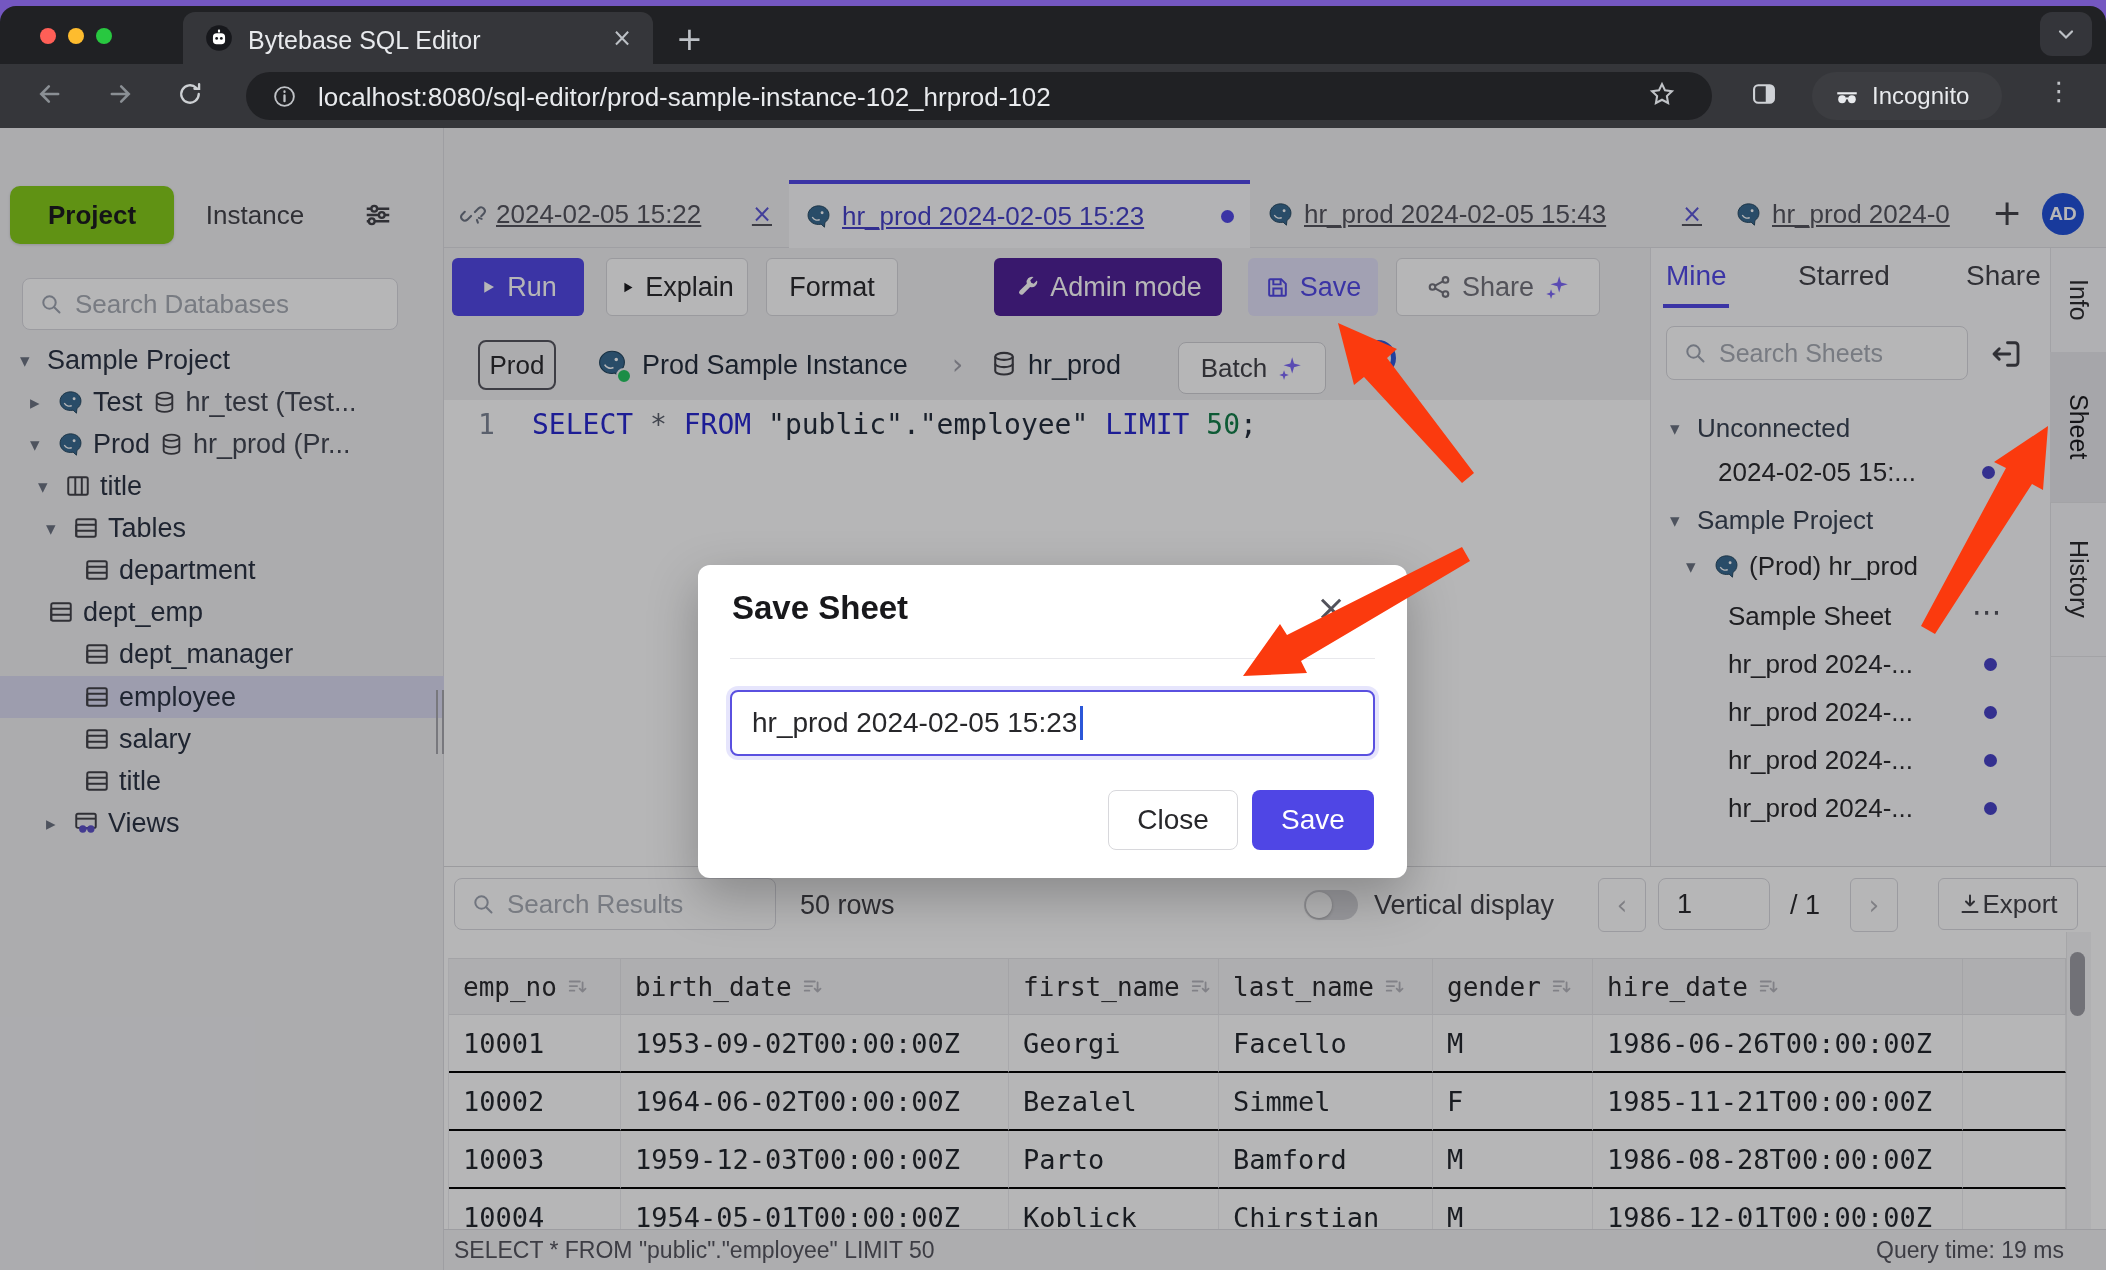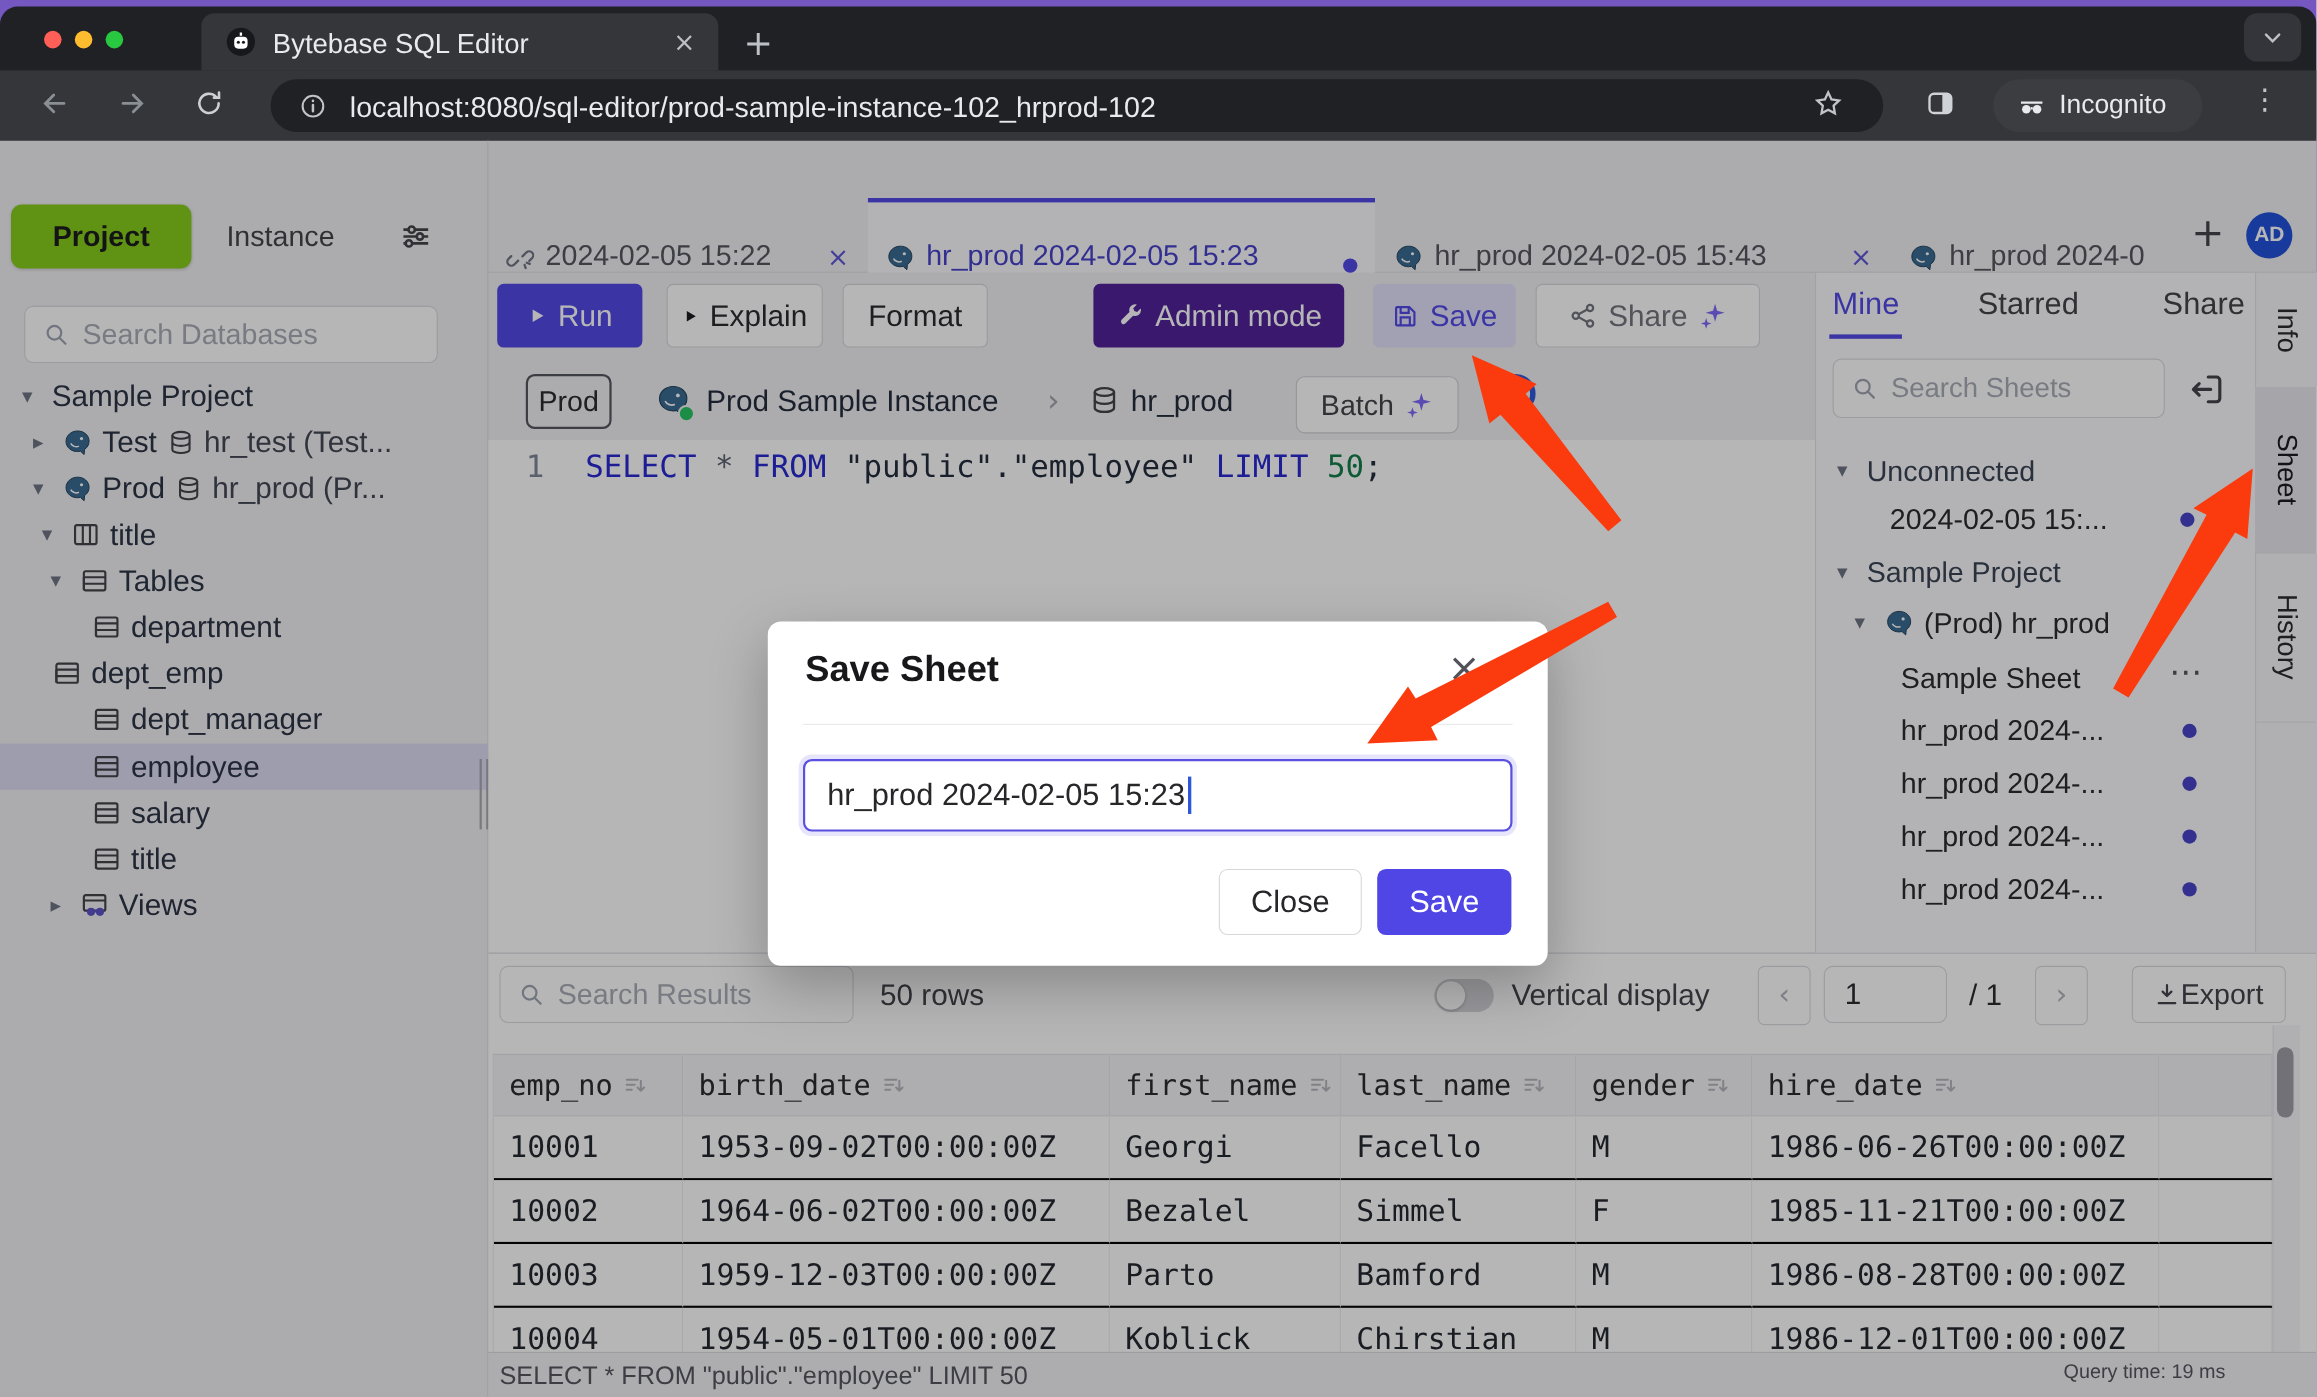--- a/index.html
+++ b/index.html
@@ -16,21 +16,21 @@
   .chrome-toolbar{position:absolute;left:0;top:64px;width:2106px;height:64px;background:#35363a;}
   .urlpill{position:absolute;left:246px;top:72px;width:1466px;height:48px;background:#202124;border-radius:24px;}
   .navico{color:#8a8f94;font-size:26px;}
   
   .app-bg{position:absolute;left:0;top:128px;width:2106px;height:1142px;background:#f1f1f3;}
   .seg-active{background:#84cc16;border-radius:10px;box-shadow:0 1px 3px rgba(0,0,0,.15);}
   .input-box{background:#fff;border:1px solid #d9d9de;border-radius:8px;}
   .ph{color:#a6abb3;}
   .treerow{position:absolute;left:0;width:437px;height:42px;display:flex;align-items:center;gap:9px;font-size:27px;color:#283040;}
   .caret{color:#6b7280;font-size:19px;width:18px;flex:none;font-family:"DejaVu Sans",sans-serif;}
-  .etab{position:absolute;top:180px;height:68px;display:flex;align-items:flex-end;gap:10px;font-size:26px;color:#52525b;padding:0 16px;box-sizing:border-box;}
+  .etab{position:absolute;top:180px;height:68px;display:flex;align-items:center;gap:10px;font-size:26px;color:#52525b;padding:0 16px;box-sizing:border-box;text-decoration:underline;}
   .etab .x{color:#5a54d6;font-size:24px;margin-left:auto;font-family:"DejaVu Sans",sans-serif;}
   .toolbtn{position:absolute;top:258px;height:58px;display:flex;align-items:center;justify-content:center;gap:10px;font-size:27px;border-radius:6px;box-sizing:border-box;}
   .btn-plain{background:#fff;border:1px solid #d7d7db;color:#27272a;}
   .mono{font-family:"DejaVu Sans Mono","Liberation Mono",monospace;}
   .pagebtn{position:absolute;top:878px;width:46px;height:52px;border:1px solid #d9d9de;border-radius:6px;background:#fff;display:flex;align-items:center;justify-content:center;color:#b0b0b6;font-size:26px;}
   
   #rtable{position:absolute;left:448px;top:958px;width:1618px;height:272px;overflow:hidden;border-top:1px solid #e4e4e7;border-left:1px solid #ececef;
     display:grid;grid-template-columns:172px 388px 210px 214px 160px 370px 103px;grid-template-rows:56px 58px 58px 58px 58px;}
   .th{background:#f4f4f5;border-right:1px solid #e6e6e9;border-bottom:1px solid #e2e2e6;display:flex;align-items:center;gap:10px;padding-left:14px;font-size:26px;color:#27272a;}
   .td{background:#fff;border-right:1px solid #ececef;border-bottom:2px solid #000000;display:flex;align-items:center;padding-left:14px;font-size:27px;color:#1f2329;}
@@ -529,21 +529,21 @@
       <div class="td">Chirstian</div>
       <div class="td">M</div>
       <div class="td">1986-12-01T00:00:00Z</div>
       <div class="td"></div>
   </div>
   <div class="abs" style="left:2066px;top:932px;width:24px;height:298px;background:#f7f7f8;border-left:1px solid #e8e8ea"></div>
   <div class="abs" style="left:2070px;top:952px;width:15px;height:64px;border-radius:8px;background:#9d9da4"></div>
 
   <div class="abs" style="left:444px;top:1229px;width:1662px;height:41px;background:#f2f2f4;border-top:1px solid #dcdce0;box-sizing:border-box"></div>
   <div class="abs" style="left:454px;top:1237px;font-size:23px;color:#52525b">SELECT * FROM "public"."employee" LIMIT 50</div>
-  <div class="abs" style="left:1876px;top:1237px;font-size:18px;color:#52525b">Query time: 19 ms</div>
+  <div class="abs" style="left:1876px;top:1237px;font-size:23px;color:#52525b">Query time: 19 ms</div>
 
   <div class="abs" style="left:1650px;top:248px;width:400px;height:618px;background:#fbfbfc;border-left:1px solid #e3e3e7;box-sizing:border-box"></div>
   <div class="abs" style="left:1666px;top:260px;font-size:28px;font-weight:500;color:#4f46e5">Mine</div>
   <div class="abs" style="left:1663px;top:304px;width:66px;height:4px;background:#4f46e5"></div>
   <div class="abs" style="left:1798px;top:260px;font-size:28px;color:#3f3f46">Starred</div>
   <div class="abs" style="left:1966px;top:260px;font-size:28px;color:#3f3f46">Share</div>
   <div class="abs flex input-box" style="left:1666px;top:326px;width:302px;height:54px;gap:12px;padding-left:16px;box-sizing:border-box;overflow:hidden">
     <svg class="ico" style="color:#9ca3af" width="24" height="24">
         <use href="#i-search"></use>
       </svg>

